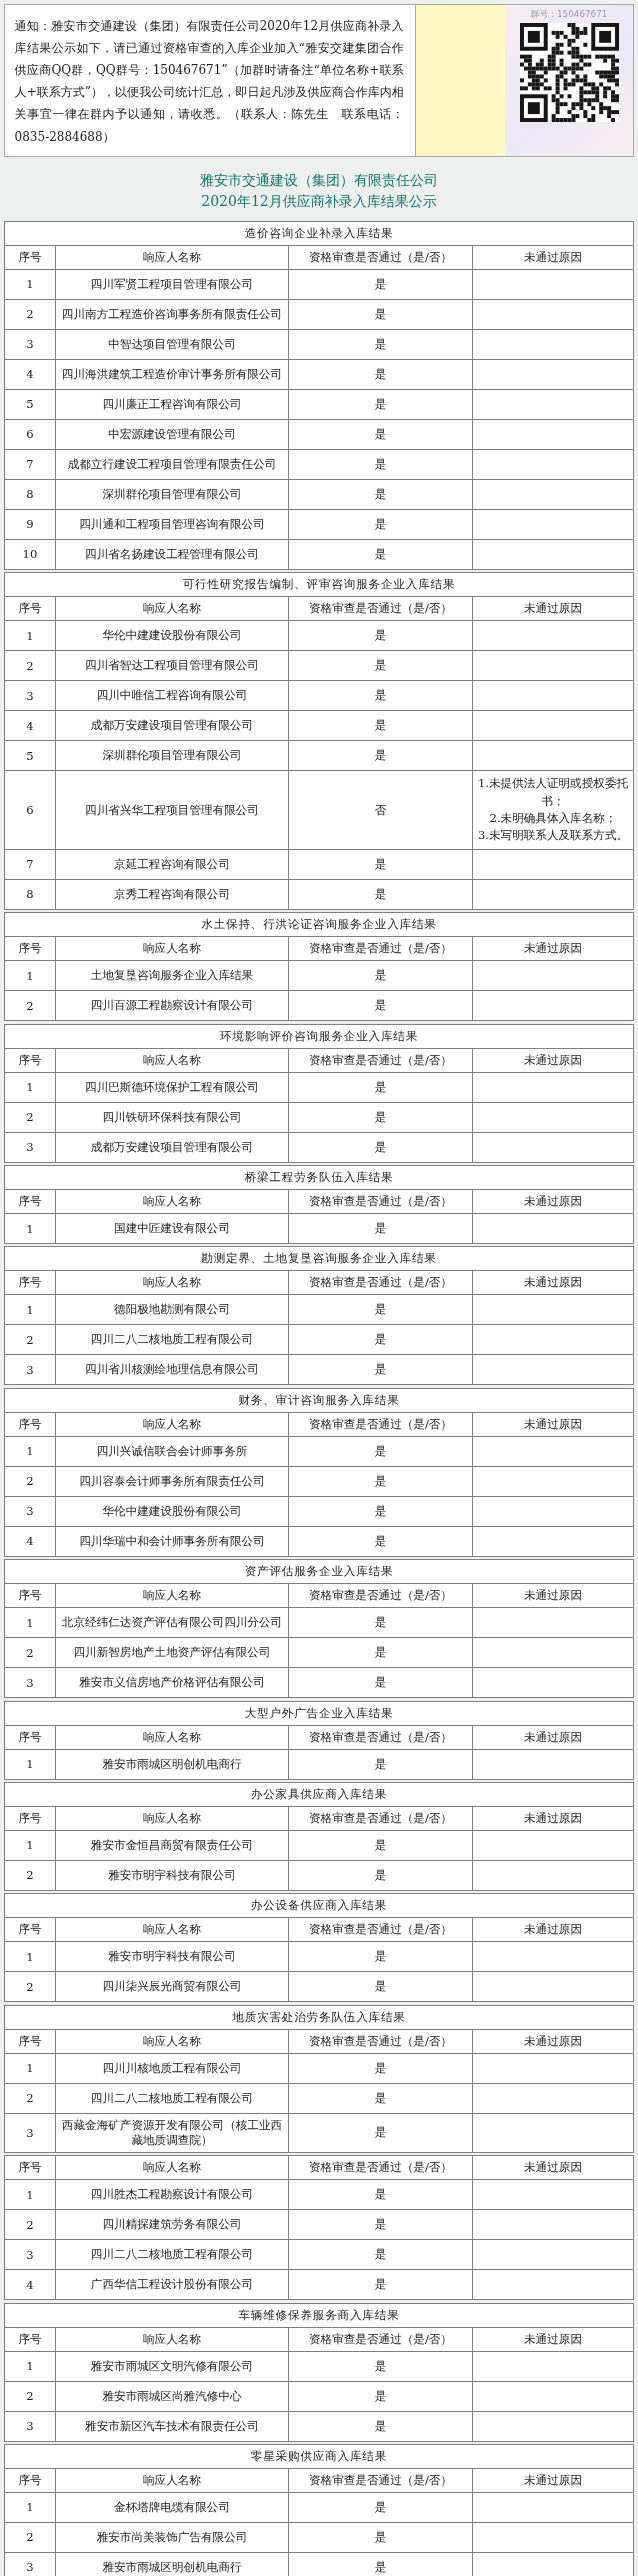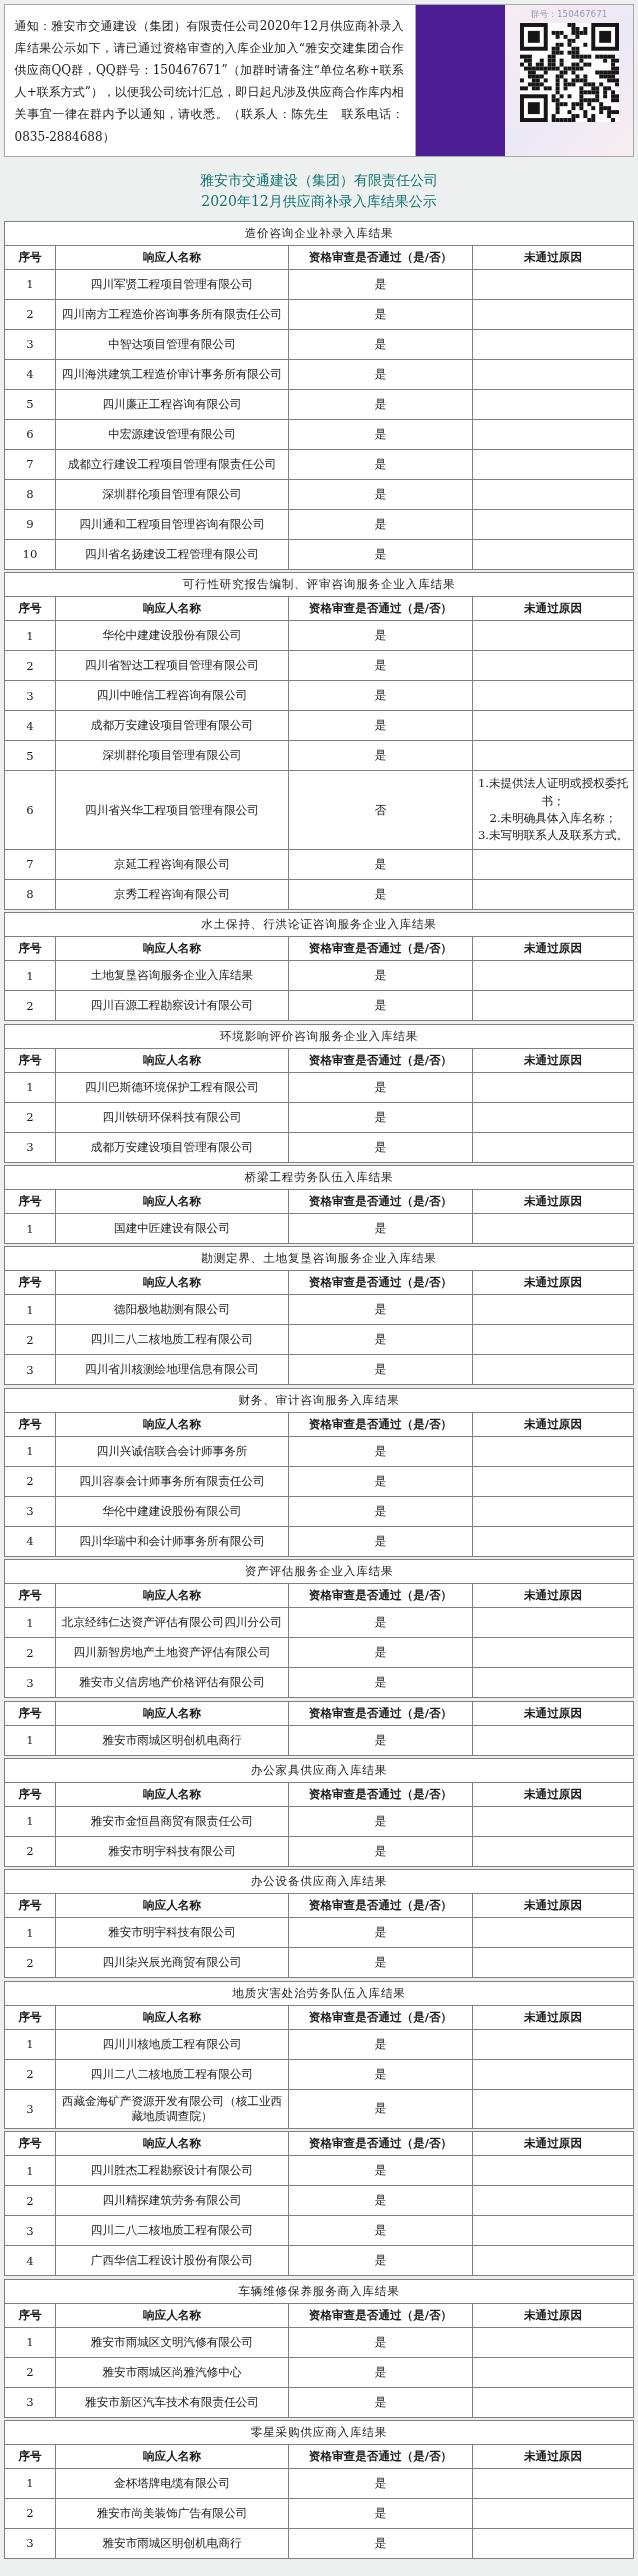--- a/index.html
+++ b/index.html
@@ -25,21 +25,21 @@
     border-right:0.8px solid #a8a8a8;
     padding:9.6px 11.2px 8px 9.6px;
     font-size:12px;
     line-height:1.85;
     text-align:justify;
   }
   .qr-cell {
     flex:1;
     display:flex;
     justify-content:flex-end;
-    background:#4c1d95;
+    background:#fef9c3;
   }
   .qr-panel {
     width:128px;
     box-sizing:border-box;
     background:linear-gradient(135deg,#f7ecf2 0%,#ece8f6 55%,#f8eef0 100%);
     text-align:center;
     padding:2.4px 4.8px 3.2px 4.8px;
   }
   .qr-label {
     font-family:"DejaVu Sans","Liberation Sans",sans-serif;
@@ -78,21 +78,21 @@
     font-size:11.6px;
     padding:4px 3.2px;
     word-break:break-all;
   }
   td.sec-title {
     font-size:15.6px;
     padding:5.6px 3.2px;
     letter-spacing:0.8px;
   }
   td.hdr {
-    font-weight:700;
+    font-weight:400;
     font-size:12px;
     padding:7.2px 1.6px;
     margin-top:14px;
   }
   tr.data-row td { height:21px; }
   td.c-reason {
     text-align:left;
     font-size:10.4px;
     line-height:1.5;
     padding:2.4px 4.8px;
@@ -718,20 +718,23 @@
 
   <table class="sec">
     <colgroup>
       <col style="width:51px">
           <col style="width:233px">
           <col style="width:184px">
           <col>
     </colgroup>
     <tbody>
       <tr>
+        <td class="sec-title" colspan="4">大型户外广告企业入库结果</td>
+      </tr>
+      <tr>
         <td class="hdr">序号</td>
         <td class="hdr">响应人名称</td>
         <td class="hdr">资格审查是否通过（是/否）</td>
         <td class="hdr">未通过原因</td>
       </tr>
 
     <tr class="data-row">
         <td class="c-idx">1</td>
         <td class="c-name">雅安市雨城区明创机电商行</td>
         <td class="c-pass">是</td>

